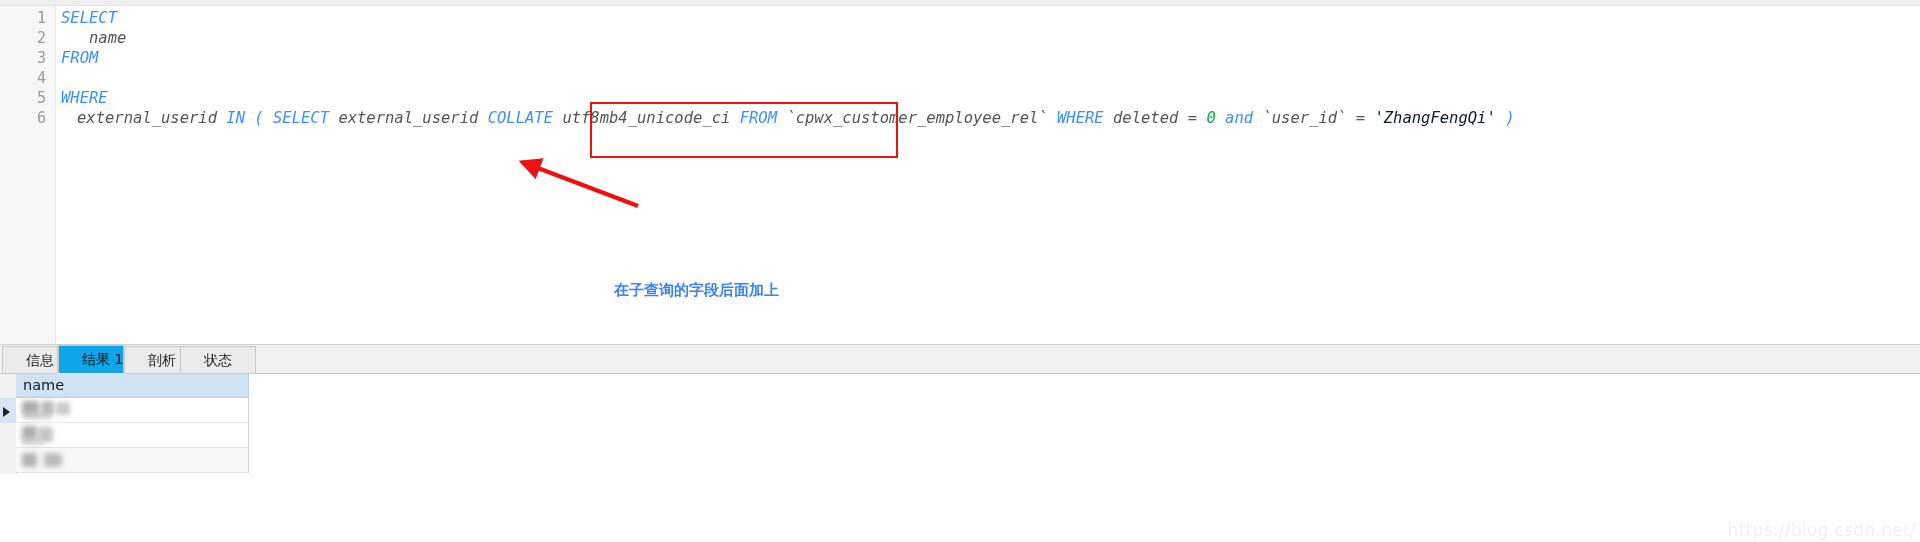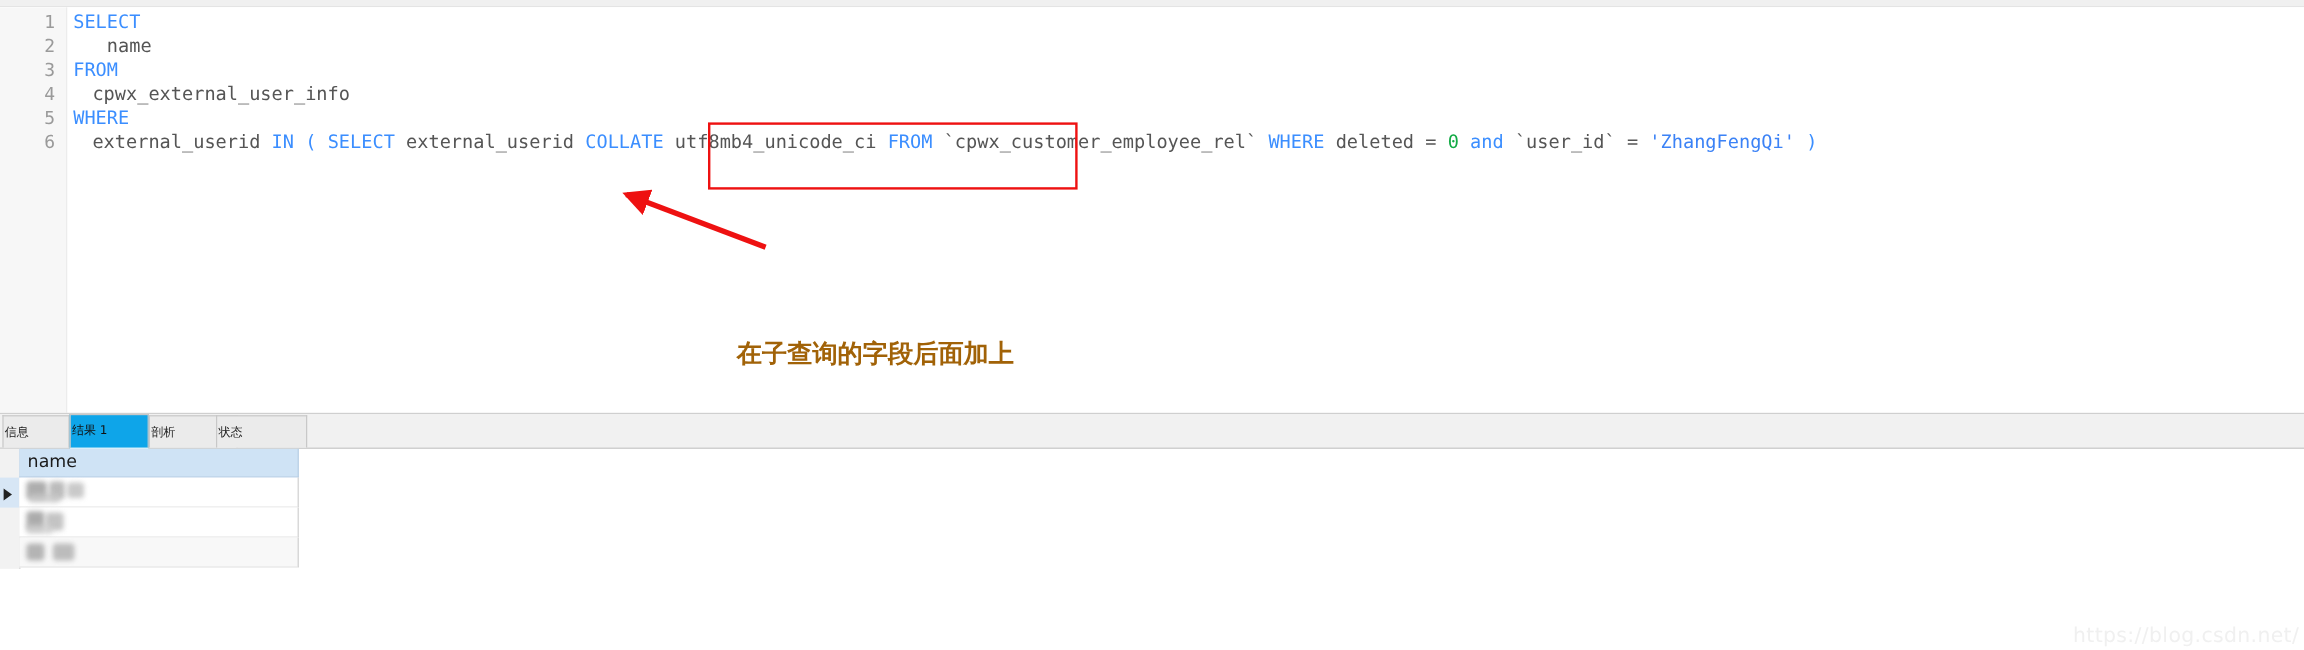--- a/index.html
+++ b/index.html
@@ -26,65 +26,65 @@
     position: absolute; left: 0; top: 0; width: 55px; height: 338px;
     background: #f7f7f7; border-right: 1px solid #ececec;
   }
   .gutter-num {
     position: absolute; right: 9px; width: 40px;
     text-align: right; color: #9a9a9a;
     font-family: "DejaVu Sans Mono", monospace; font-size: 15px;
     line-height: 20px;
   }
   .code-area {
-    position: absolute; left: 55px; top: 0; right: 0; height: 338px;
+    position: absolute; left: 55px; top: 0; right: 0; height: 338px; font-style: italic;
   }
   .code-line {
     position: absolute; left: 0; white-space: pre;
     font-family: "DejaVu Sans Mono", monospace;
     font-size: 15.5px; line-height: 20px; color: #555555;
     letter-spacing: 0px;
   }
   .kw    { color: #3b8eff; }
   .ident { color: #555555; }
   .num   { color: #11aa44; }
-  .str   { color: #3b82f6; }
+  .str   { color: #0f172a; }
   .punct { color: #555555; }
 
   
   .anno-box {
     position: absolute;
     border: 2px solid #ee1111;
     box-sizing: border-box;
     pointer-events: none;
   }
   
   .anno-arrow { position: absolute; left: 0; top: 0; pointer-events: none; }
   
   .anno-text {
     position: absolute;
-    color: #a16207;
+    color: #3b82f6;
     font-family: "DejaVu Sans", sans-serif;
-    font-size: 21px; font-weight: bold;
+    font-size: 15px; font-weight: bold;
     white-space: nowrap;
   }
 
   
   .bottom-panel {
     position: absolute; left: 0; top: 344px; width: 1920px; height: 198px;
     background: #ffffff; border-top: 1px solid #cfcfcf;
   }
   .tabbar {
     position: absolute; left: 0; top: 0; width: 1920px; height: 28px;
     background: #f1f1f1; border-bottom: 1px solid #c8c8c8;
   }
   .tab {
     position: absolute; top: 1px; height: 27px; box-sizing: border-box;
-    padding: 3px 9px 0 1px;
-    font-family: "DejaVu Sans", sans-serif; font-size: 10px; color: #222;
+    padding: 3px 9px 0 23px;
+    font-family: "DejaVu Sans", sans-serif; font-size: 14px; color: #222;
     background: #ebebeb; border: 1px solid #c8c8c8; border-bottom: none;
     line-height: 21px; white-space: nowrap;
   }
   .tab.active {
     background: #0ea5e9; color: #111; top: 0px; height: 29px;
     border-bottom: 1px solid #ffffff; z-index: 3;
   }
 
   
   .grid {
@@ -152,21 +152,20 @@
     </div>
 
     <div class="code-area">
 
       <div class="code-line" style="top:2px; left:6px"><span class="kw">SELECT</span></div>
 
       <div class="code-line" style="top:22px; left:34px"><span class="ident">name</span></div>
 
       <div class="code-line" style="top:42px; left:6px"><span class="kw">FROM</span></div>
 
-      <div class="code-line" style="top:62px; left:22px"><span class="ident">cpwx_external_user_info</span></div>
 
       <div class="code-line" style="top:82px; left:6px"><span class="kw">WHERE</span></div>
 
       <div class="code-line" style="top:102px; left:22px"><span class="ident">external_userid</span><span class="punct"> </span><span class="kw">IN</span><span class="punct"> </span><span class="kw">(</span><span class="punct"> </span><span class="kw">SELECT</span><span class="punct"> </span><span class="ident">external_userid</span><span class="punct"> </span><span class="kw">COLLATE</span><span class="punct"> </span><span class="ident">utf8mb4_unicode_ci</span><span class="punct"> </span><span class="kw">FROM</span><span class="punct"> </span><span class="ident">`cpwx_customer_employee_rel`</span><span class="punct"> </span><span class="kw">WHERE</span><span class="punct"> </span><span class="ident">deleted</span><span class="punct"> </span><span class="punct">=</span><span class="punct"> </span><span class="num">0</span><span class="punct"> </span><span class="kw">and</span><span class="punct"> </span><span class="ident">`user_id`</span><span class="punct"> </span><span class="punct">=</span><span class="punct"> </span><span class="str">'ZhangFengQi'</span><span class="punct"> </span><span class="kw">)</span></div>
 
     </div>
 
     <div class="anno-box" style="left:590px; top:96px; width:308px; height:56px;"></div>
 
     <svg class="anno-arrow" width="1920" height="338">

